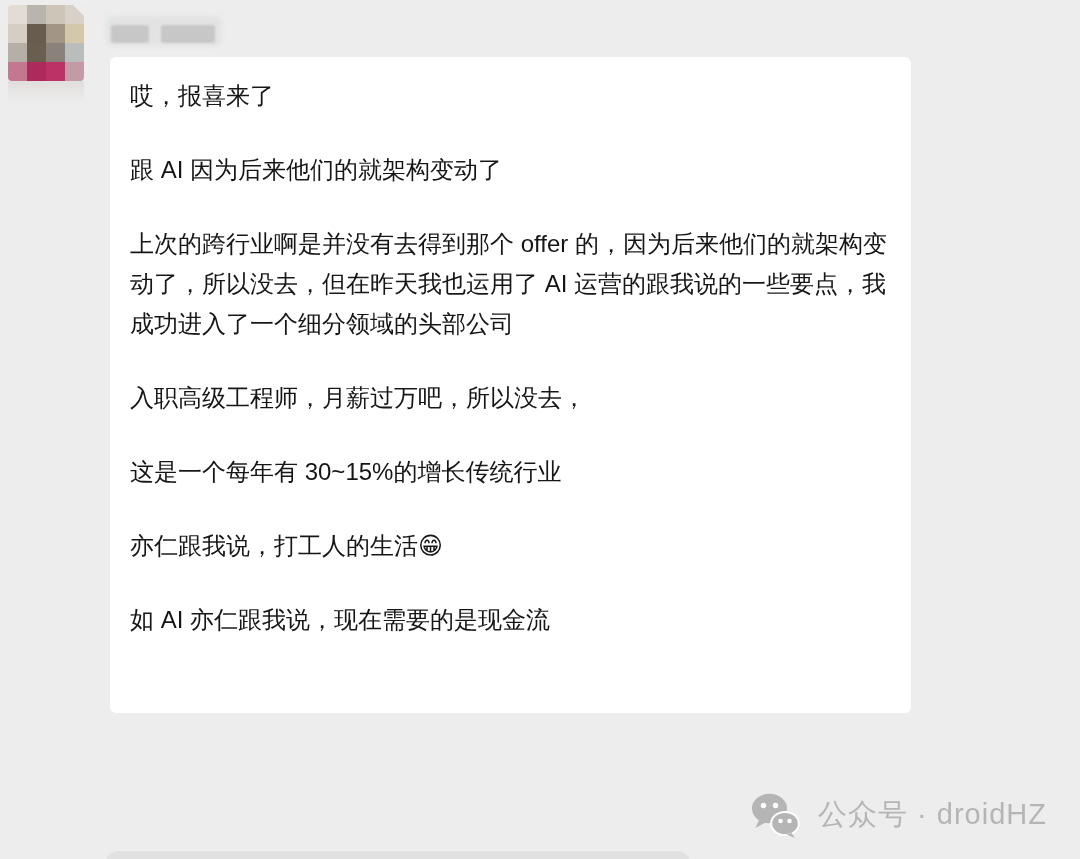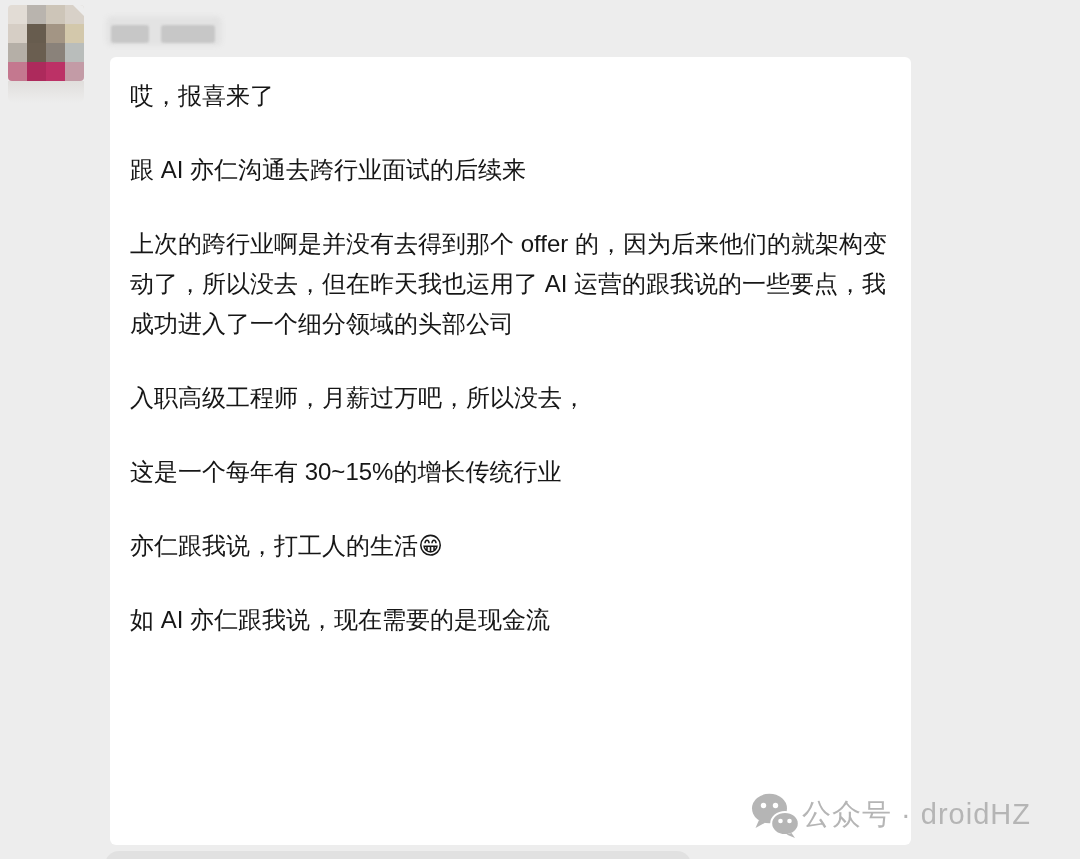--- a/index.html
+++ b/index.html
@@ -56,21 +56,21 @@
     border-radius: 3px;
     filter: blur(1.3px);
   }
   .name-block.b1 { left: 111px; width: 38px; }
   .name-block.b2 { left: 161px; width: 54px; }
 
   
   .bubble {
     position: absolute;
     left: 110px; top: 57px;
-    width: 801px; height: 788px;
+    width: 801px; height: 656px;
     box-sizing: border-box;
     background: #ffffff;
     border-radius: 6px;
     padding: 19px 22px 6px 20px;
   }
   .bubble p {
     margin: 0 0 34px;
     font-size: 24px;
     line-height: 40px;
     color: #161616;
@@ -85,21 +85,21 @@
     background: #e1e1e1;
     border-radius: 14px 14px 0 0;
   }
 
   
   .watermark {
     position: absolute;
     left: 750px; top: 792px;
     display: flex;
     align-items: center;
-    gap: 2px;
+    gap: 18px;
   }
   .watermark-icon { width: 50px; height: 46px; }
   .watermark-label {
     font-size: 29px;
     color: #b5b5b5;
     letter-spacing: 1px;
     white-space: nowrap;
   }
 </style>
 </head>
@@ -127,21 +127,21 @@
     <div class="avatar-notch"></div>
   </div>
   <div class="avatar-fade"></div>
 
   <div class="name-halo"></div>
   <div class="name-block b1"></div>
   <div class="name-block b2"></div>
 
   <div class="bubble">
     <p>哎，报喜来了</p>
-    <p>跟 AI 亦仁沟通去跨行业面试的后续来</p>
+    <p>跟 AI 因为后来他们的就架构变动了</p>
     <p>上次的跨行业啊是并没有去得到那个 offer 的，因为后来他们的就架构变动了，所以没去，但在昨天我也运用了 AI 运营的跟我说的一些要点，我成功进入了一个细分领域的头部公司</p>
     <p>入职高级工程师，月薪过万吧，所以没去，</p>
     <p>这是一个每年有 30~15%的增长传统行业</p>
     <p>亦仁跟我说，打工人的生活😁</p>
     <p>如 AI 亦仁跟我说，现在需要的是现金流</p>
   </div>
 
   <div class="peek"></div>
 
   <div class="watermark">

